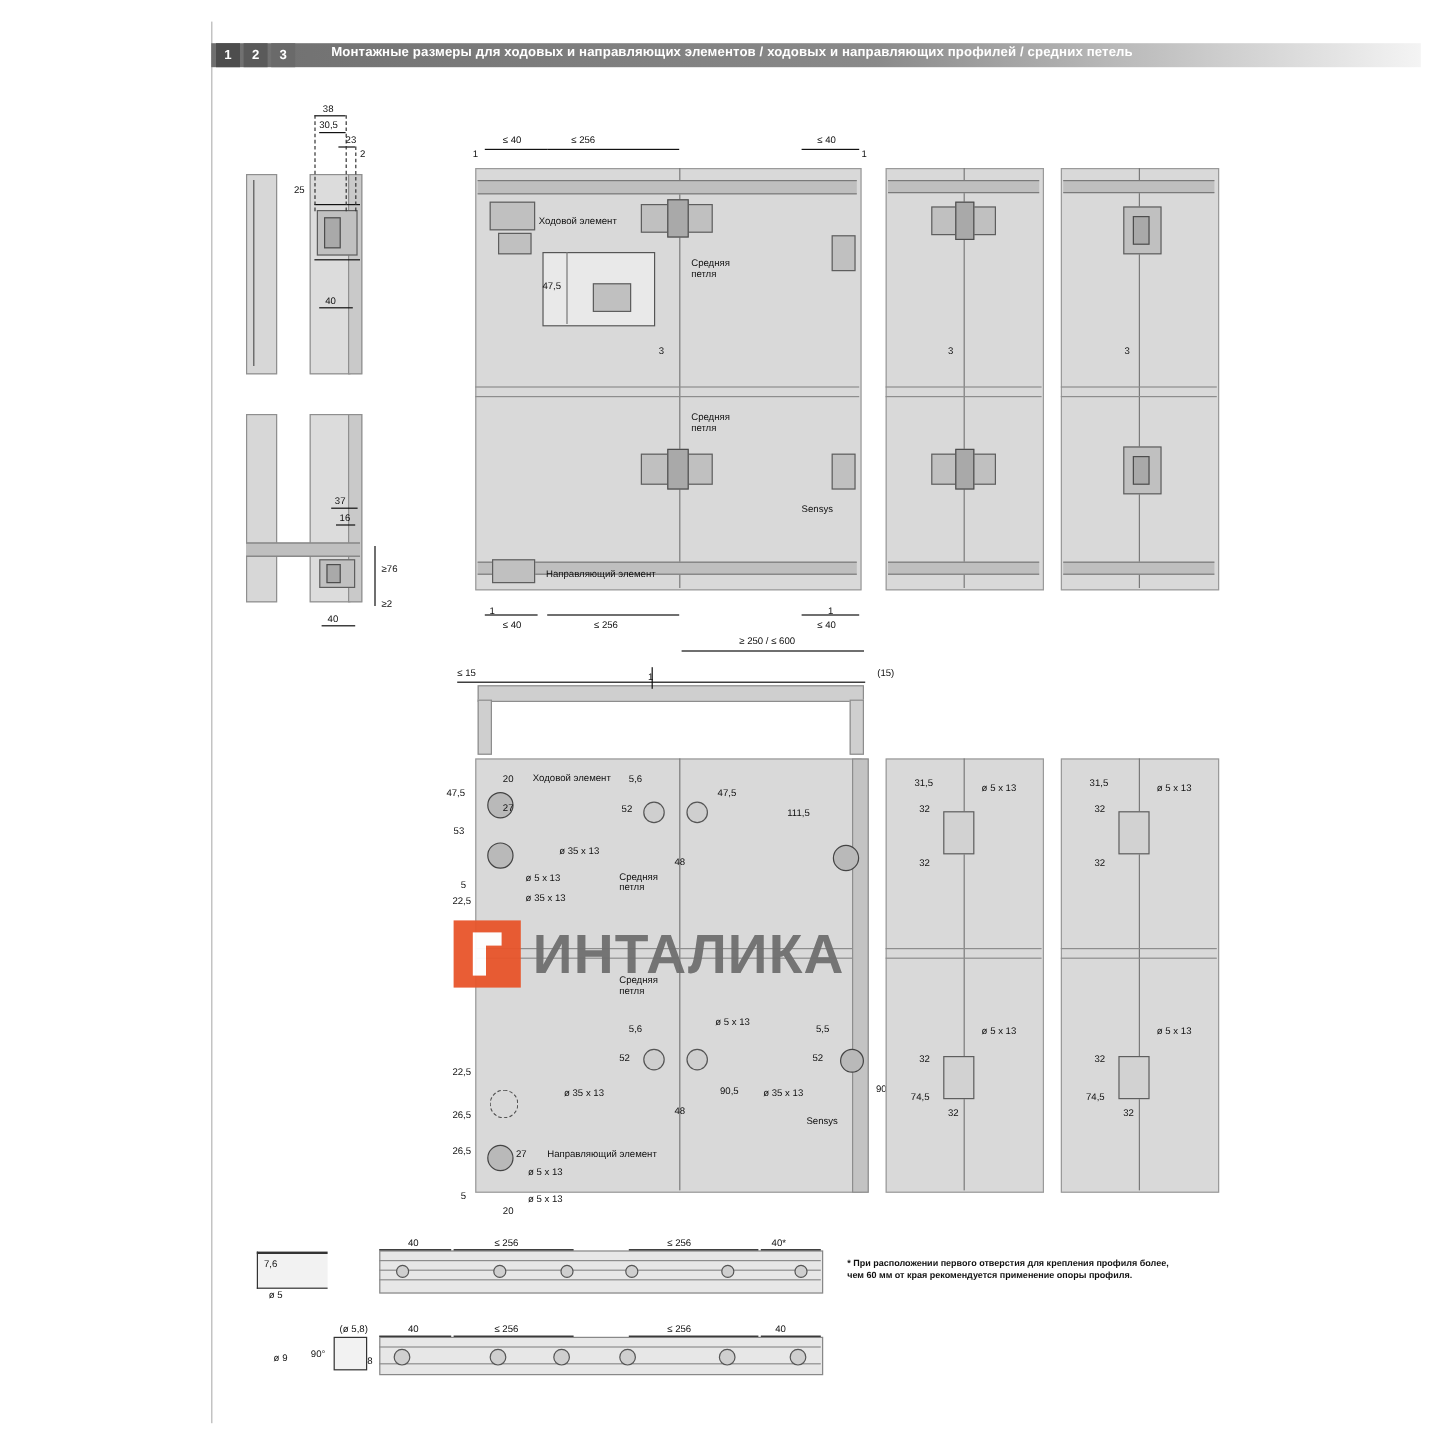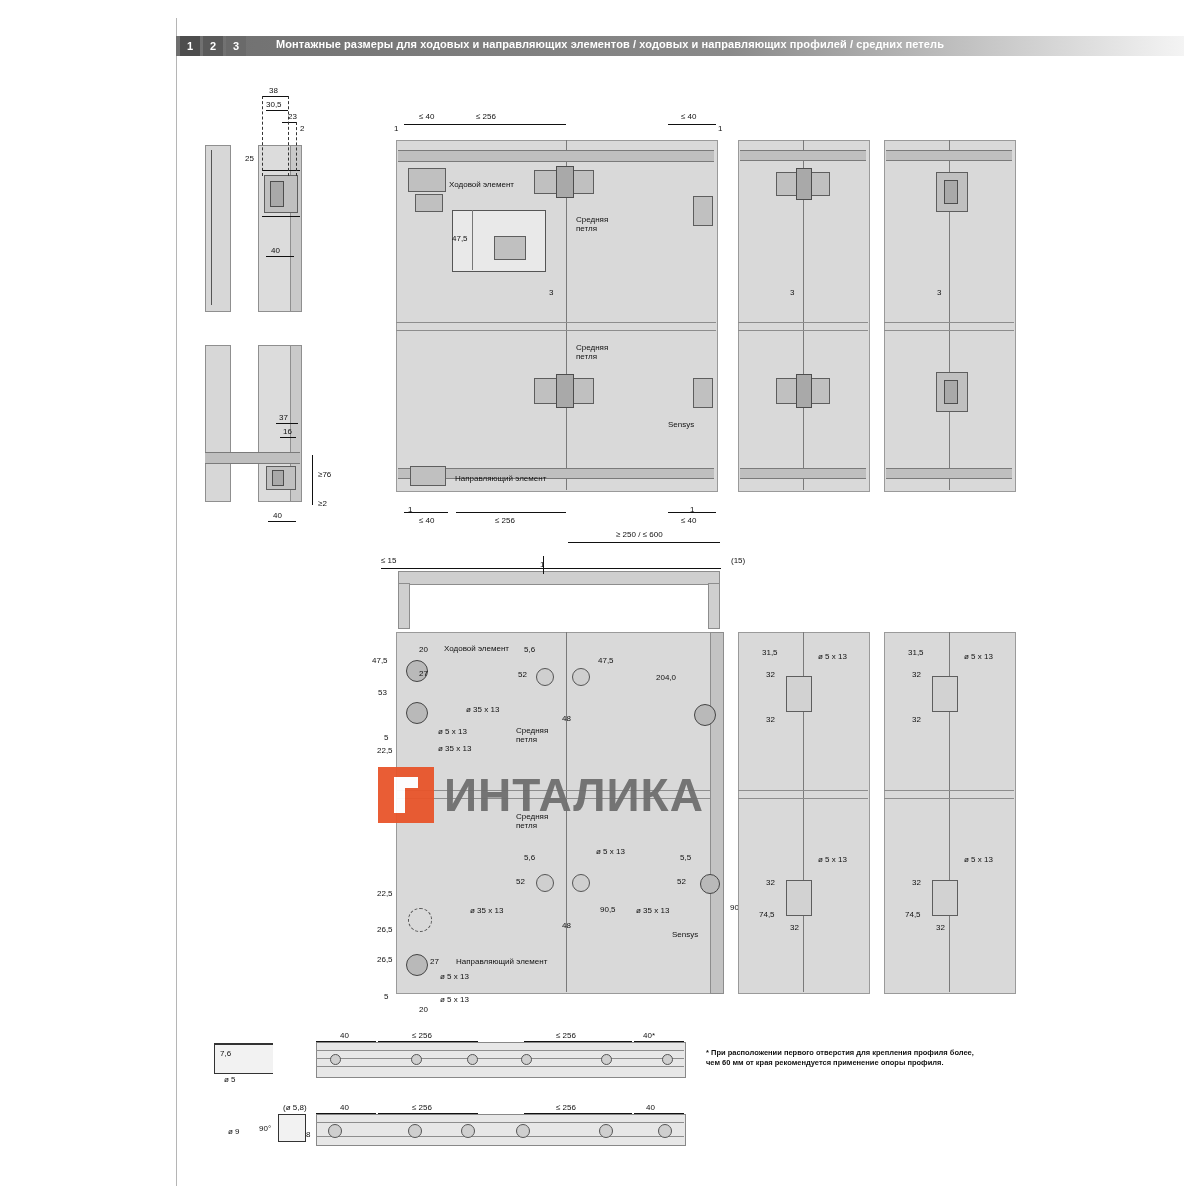--- a/index.html
+++ b/index.html
@@ -235,21 +235,21 @@
     <div class="dim" style="left:419px;top:645px;">20</div>
 
     <div class="lbl" style="left:466px;top:705px;">ø 35 x 13</div>
     <div class="lbl" style="left:438px;top:727px;">ø 5 x 13</div>
     <div class="lbl" style="left:438px;top:744px;">ø 35 x 13</div>
 
     <div class="dim" style="left:524px;top:645px;">5,6</div>
     <div class="dim" style="left:518px;top:670px;">52</div>
     <div class="dim" style="left:562px;top:714px;">48</div>
     <div class="dim" style="left:598px;top:656px;">47,5</div>
-    <div class="dim" style="left:656px;top:673px;">204,0</div>
+    <div class="dim" style="left:656px;top:673px;">111,5</div>
     <div class="dim" style="left:600px;top:905px;">90,5</div>
 
     <div class="dim" style="left:524px;top:853px;">5,6</div>
     <div class="dim" style="left:516px;top:877px;">52</div>
     <div class="dim" style="left:562px;top:921px;">48</div>
     <div class="dim" style="left:680px;top:853px;">5,5</div>
     <div class="dim" style="left:677px;top:877px;">52</div>
     <div class="dim" style="left:730px;top:903px;">90,5</div>
 
     <div class="lbl" style="left:596px;top:847px;">ø 5 x 13</div>

